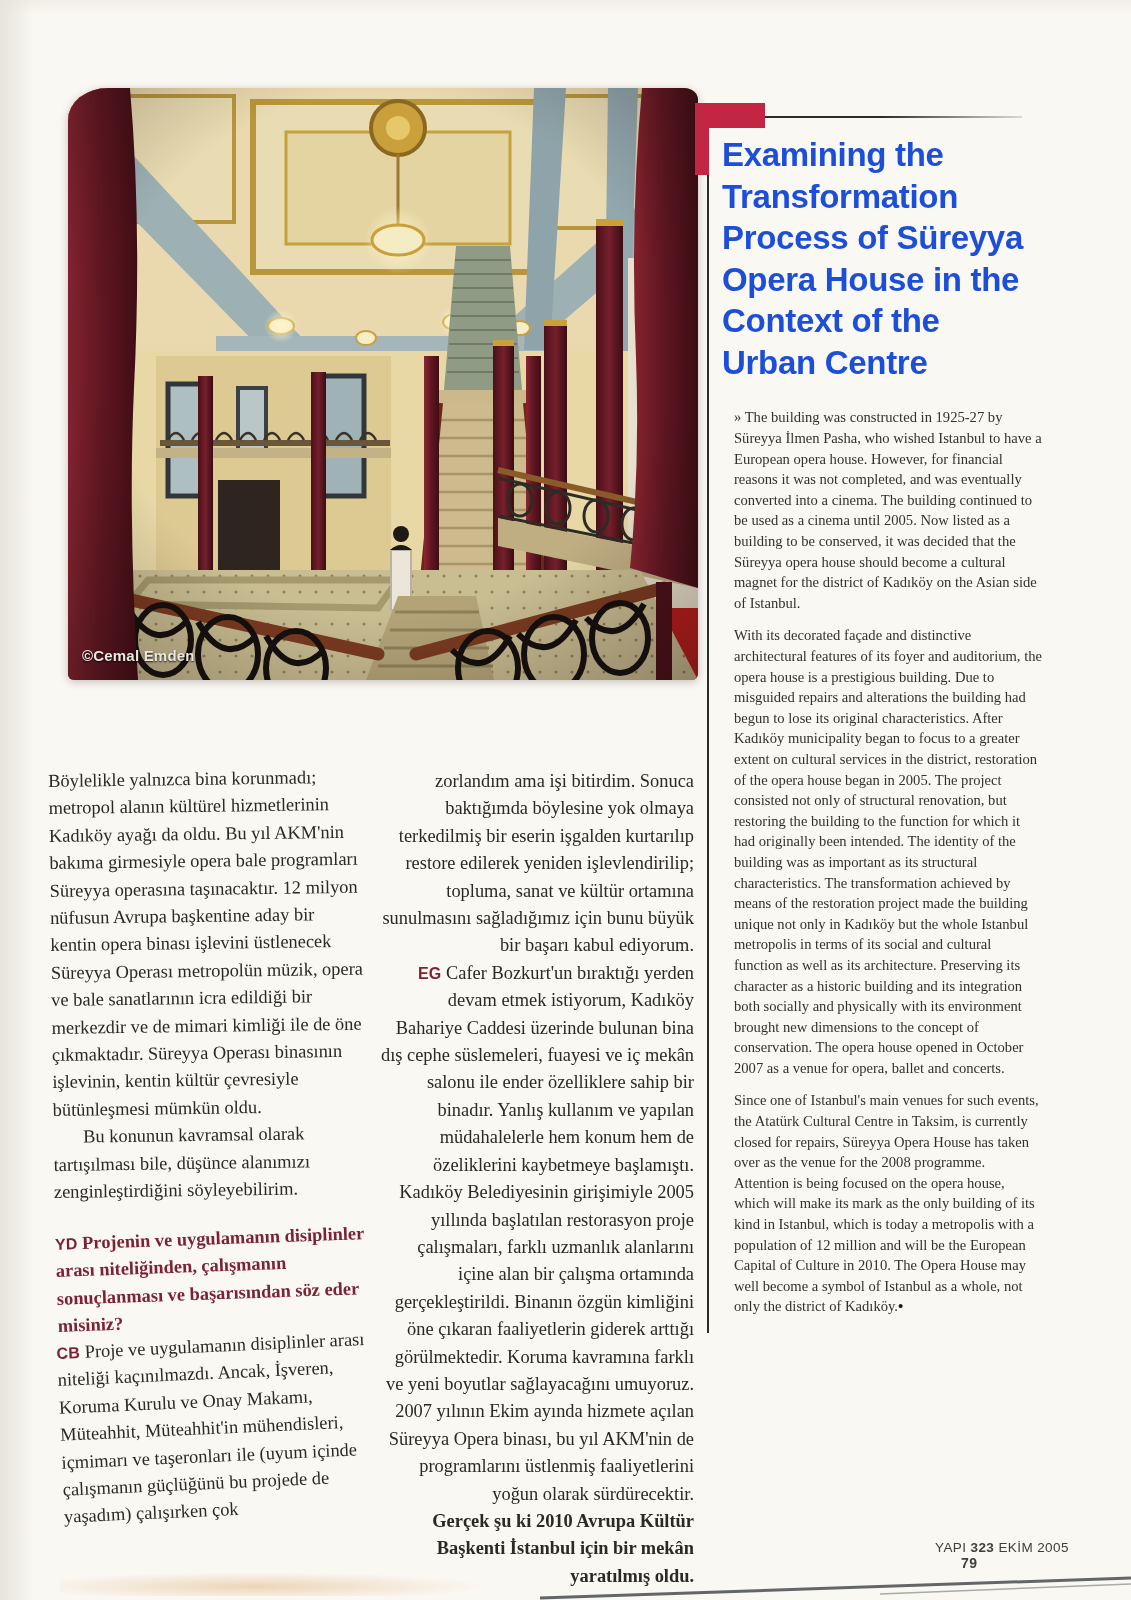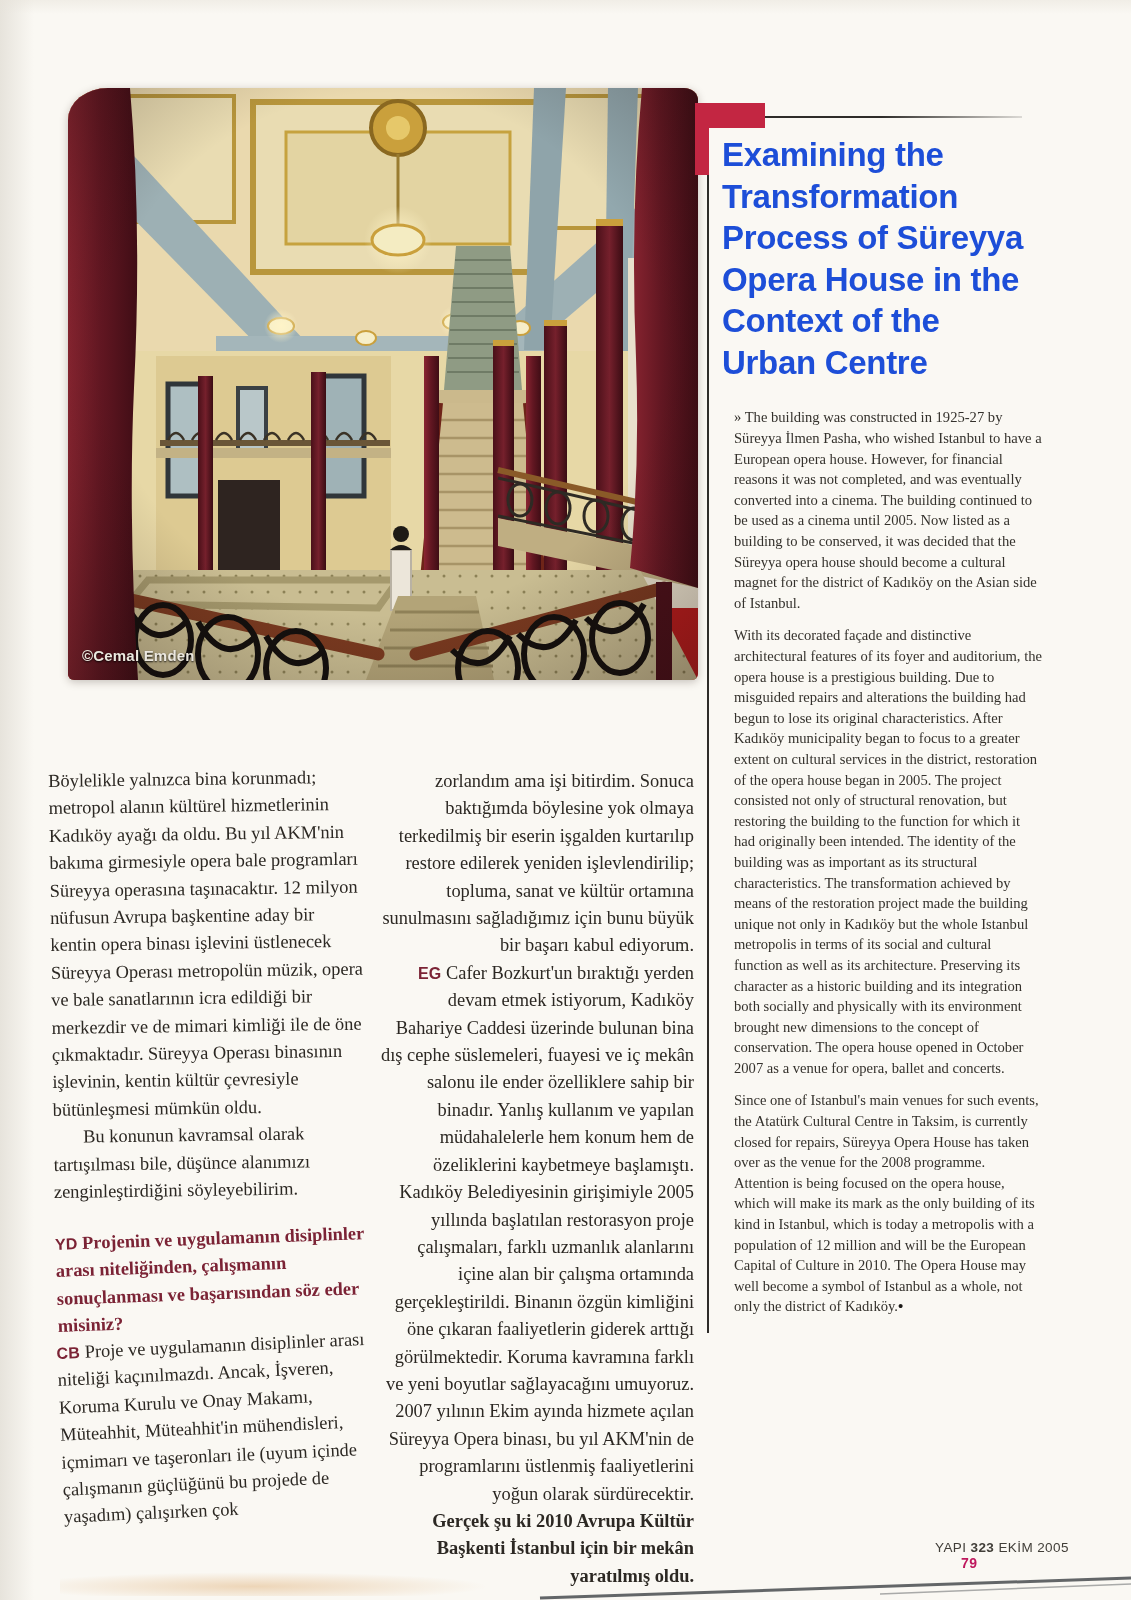--- a/index.html
+++ b/index.html
@@ -45,21 +45,21 @@
   .qa-a{transform:rotate(-1.8deg);transform-origin:top left;}
   .spk{font-family:"Liberation Sans","DejaVu Sans",sans-serif;font-weight:700;
         color:#7b2335;font-size:16px;letter-spacing:.2px;}
   .closing{font-weight:700;}
 
   
   .footer{position:absolute;left:935px;top:1540px;width:170px;
         font-family:"Liberation Sans","DejaVu Sans",sans-serif;font-size:13.5px;
         color:#413e38;letter-spacing:.4px;}
   .footer .b{font-weight:700;}
-  .pageno{font-weight:700;margin-left:26px;font-size:14px;color:#be185d;}
+  .pageno{font-weight:700;margin-left:26px;font-size:14px;color:#404040;}
 
   
   .curl{position:absolute;left:0;bottom:0;width:1131px;height:26px;}
   .smudge{position:absolute;left:60px;top:1572px;width:430px;height:24px;
         background:radial-gradient(ellipse at 45% 60%,rgba(210,140,58,.32),rgba(210,140,58,0) 70%);}
 </style>
 </head>
 <body>
 
 <div class="page">

